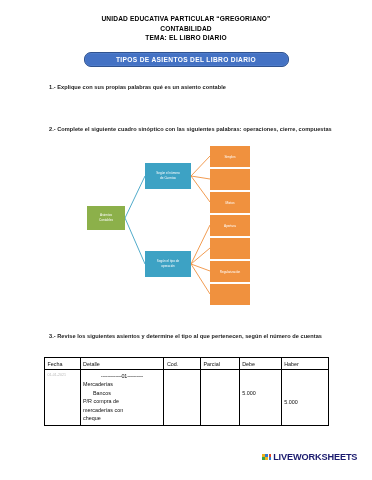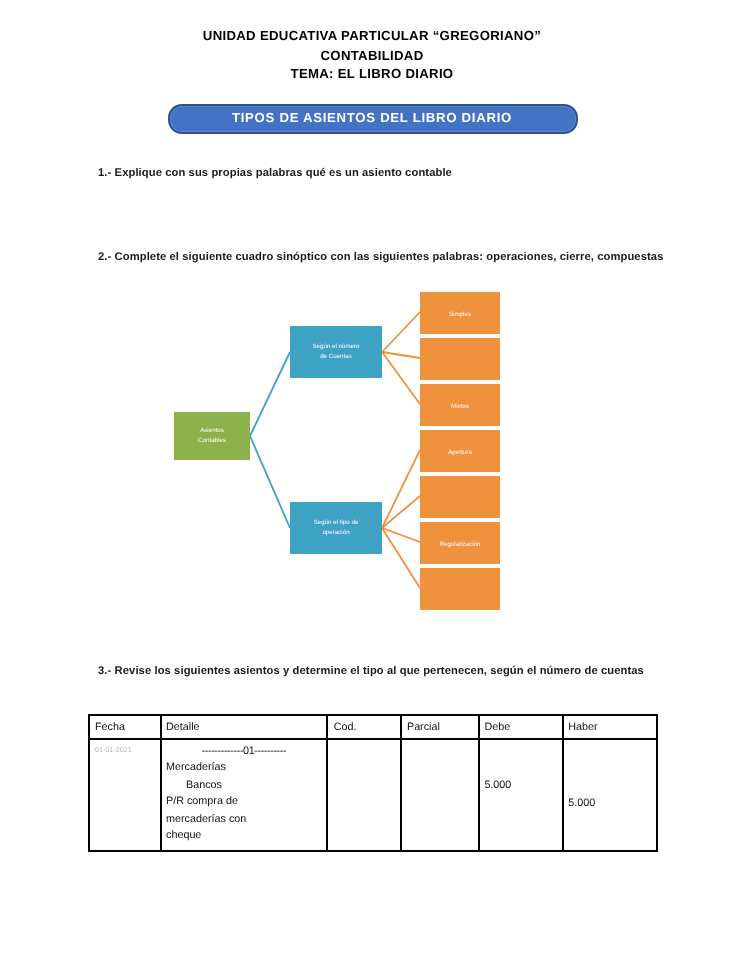--- a/index.html
+++ b/index.html
@@ -278,14 +278,25 @@
         <td class="amount">
           <div class="amt-debe">5.000</div>
         </td>
         <td class="amount">
           <div class="amt-haber">5.000</div>
         </td>
       </tr>
     </tbody>
   </table>
 
+  <div class="footer-logo">
+    <span class="logo-mark">
+      <i style="background:#F2B31B"></i>
+        <i style="background:#2E7DD1"></i>
+        <i style="background:#E0452B"></i>
+      <i style="background:#3AA34A"></i>
+        <i style="background:#F2B31B"></i>
+        <i style="background:#2E7DD1"></i>
+    </span>
+    <span class="logo-text">LIVEWORKSHEETS</span>
+  </div>
 
 </div>
 
 </body></html>

